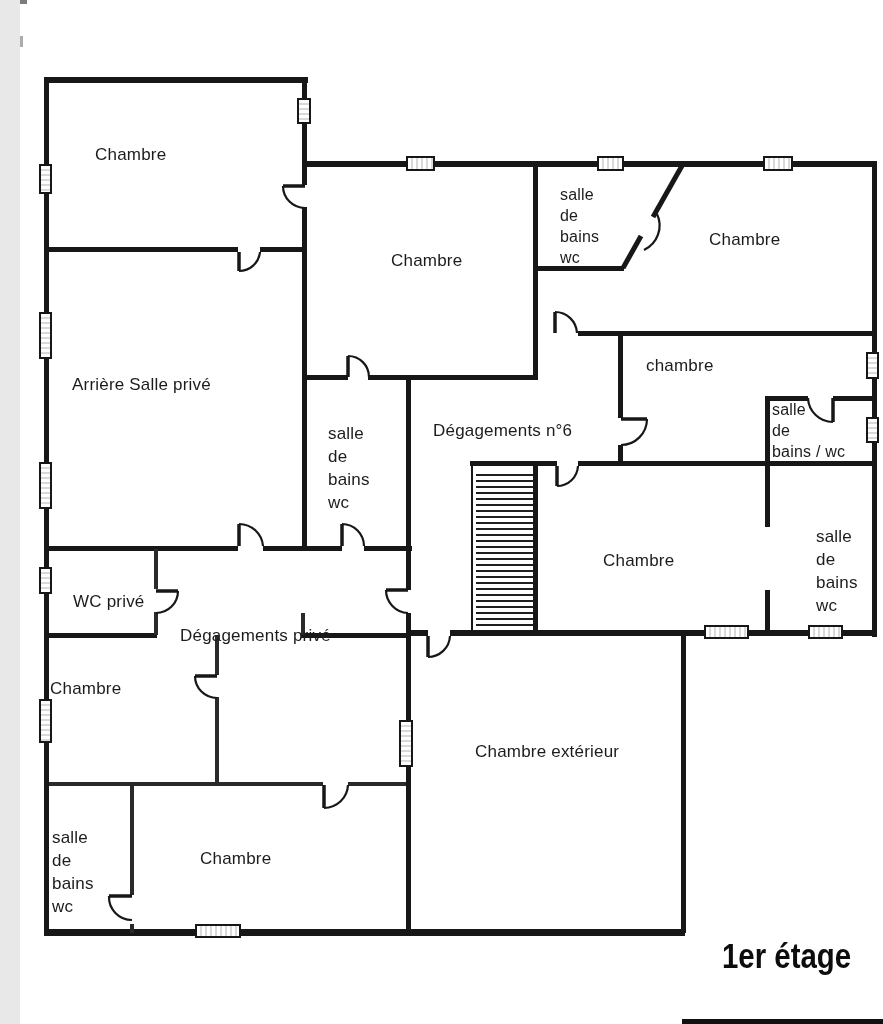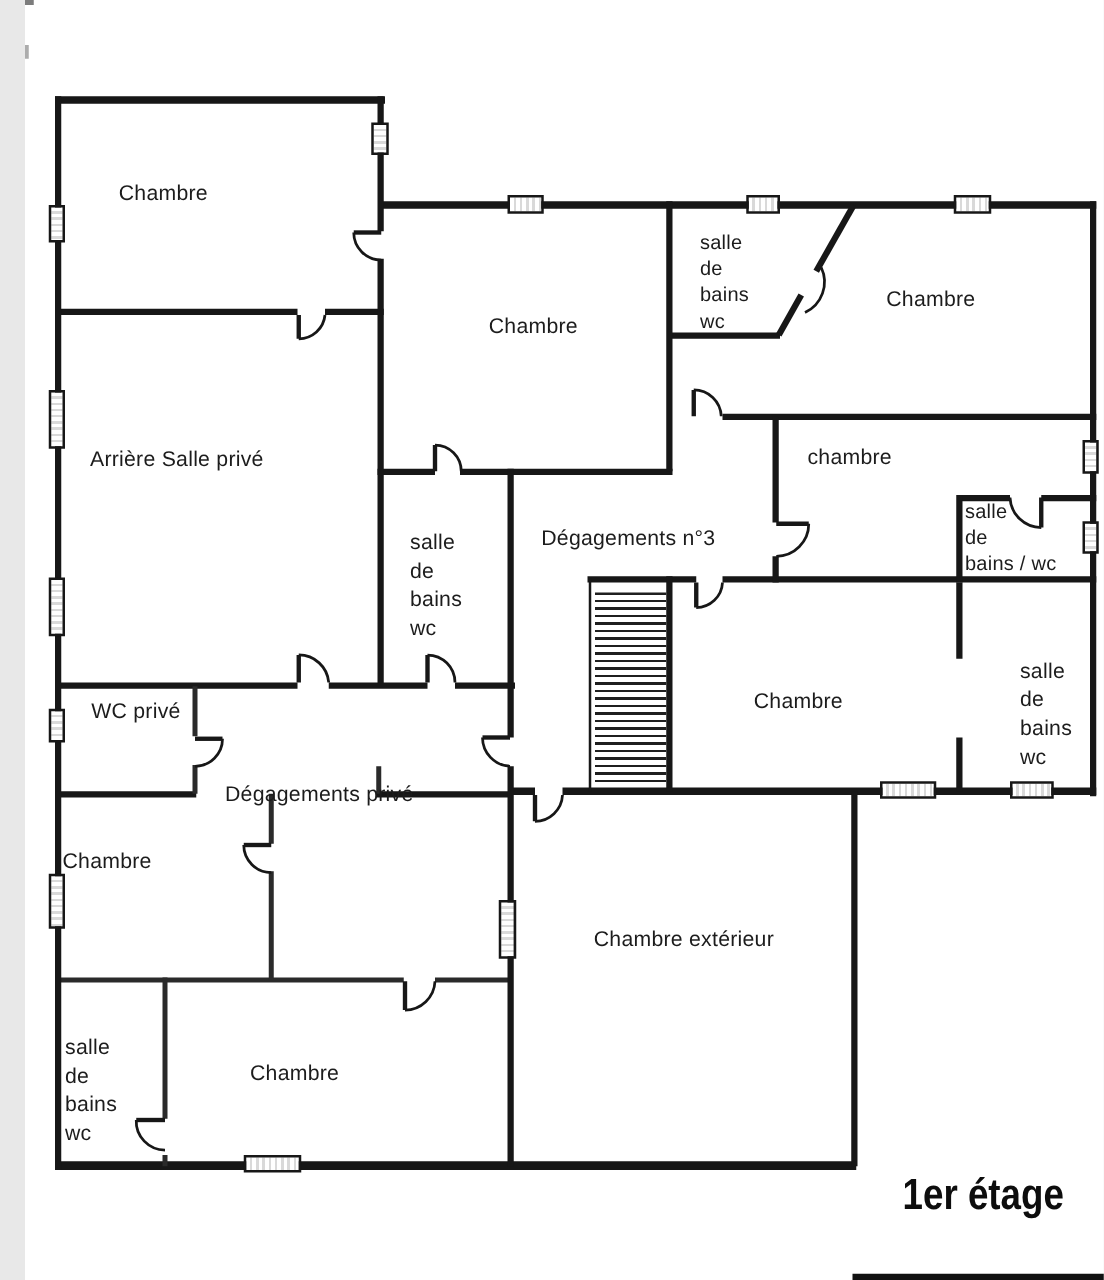--- a/index.html
+++ b/index.html
@@ -151,36 +151,36 @@
   <div class="win h" style="left:684px;top:625px;width:45px;height:14px"></div>
   <div class="win h" style="left:788px;top:625px;width:35px;height:14px"></div>
 
   <div class="lbl" style="left:75px;top:144px">Chambre</div>
   <div class="lbl" style="left:371px;top:250px">Chambre</div>
   <div class="lbl multi small" style="left:540px;top:184px">salle
 de
 bains
 wc</div>
   <div class="lbl" style="left:689px;top:229px">Chambre</div>
-  <div class="lbl" style="left:52px;top:357px">Arrière Salle privé</div>
+  <div class="lbl" style="left:52px;top:374px">Arrière Salle privé</div>
   <div class="lbl" style="left:626px;top:355px">chambre</div>
   <div class="lbl small" style="left:752px;top:399px">salle
 de
 bains / wc</div>
-  <div class="lbl" style="left:413px;top:420px">Dégagements n°3</div>
+  <div class="lbl" style="left:413px;top:420px">Dégagements n°6</div>
   <div class="lbl multi" style="left:308px;top:422px">salle
 de
 bains
 wc</div>
   <div class="lbl" style="left:583px;top:550px">Chambre</div>
   <div class="lbl multi" style="left:796px;top:525px">salle
 de
 bains
 wc</div>
-  <div class="lbl" style="left:53px;top:558px">WC privé</div>
+  <div class="lbl" style="left:53px;top:591px">WC privé</div>
   <div class="lbl" style="left:160px;top:625px">Dégagements privé</div>
   <div class="lbl" style="left:30px;top:678px">Chambre</div>
   <div class="lbl" style="left:180px;top:848px">Chambre</div>
   <div class="lbl" style="left:455px;top:741px">Chambre extérieur</div>
   <div class="lbl multi" style="left:32px;top:826px">salle
 de
 bains
 wc</div>
 
   <div id="floor-tag">1er étage</div>

